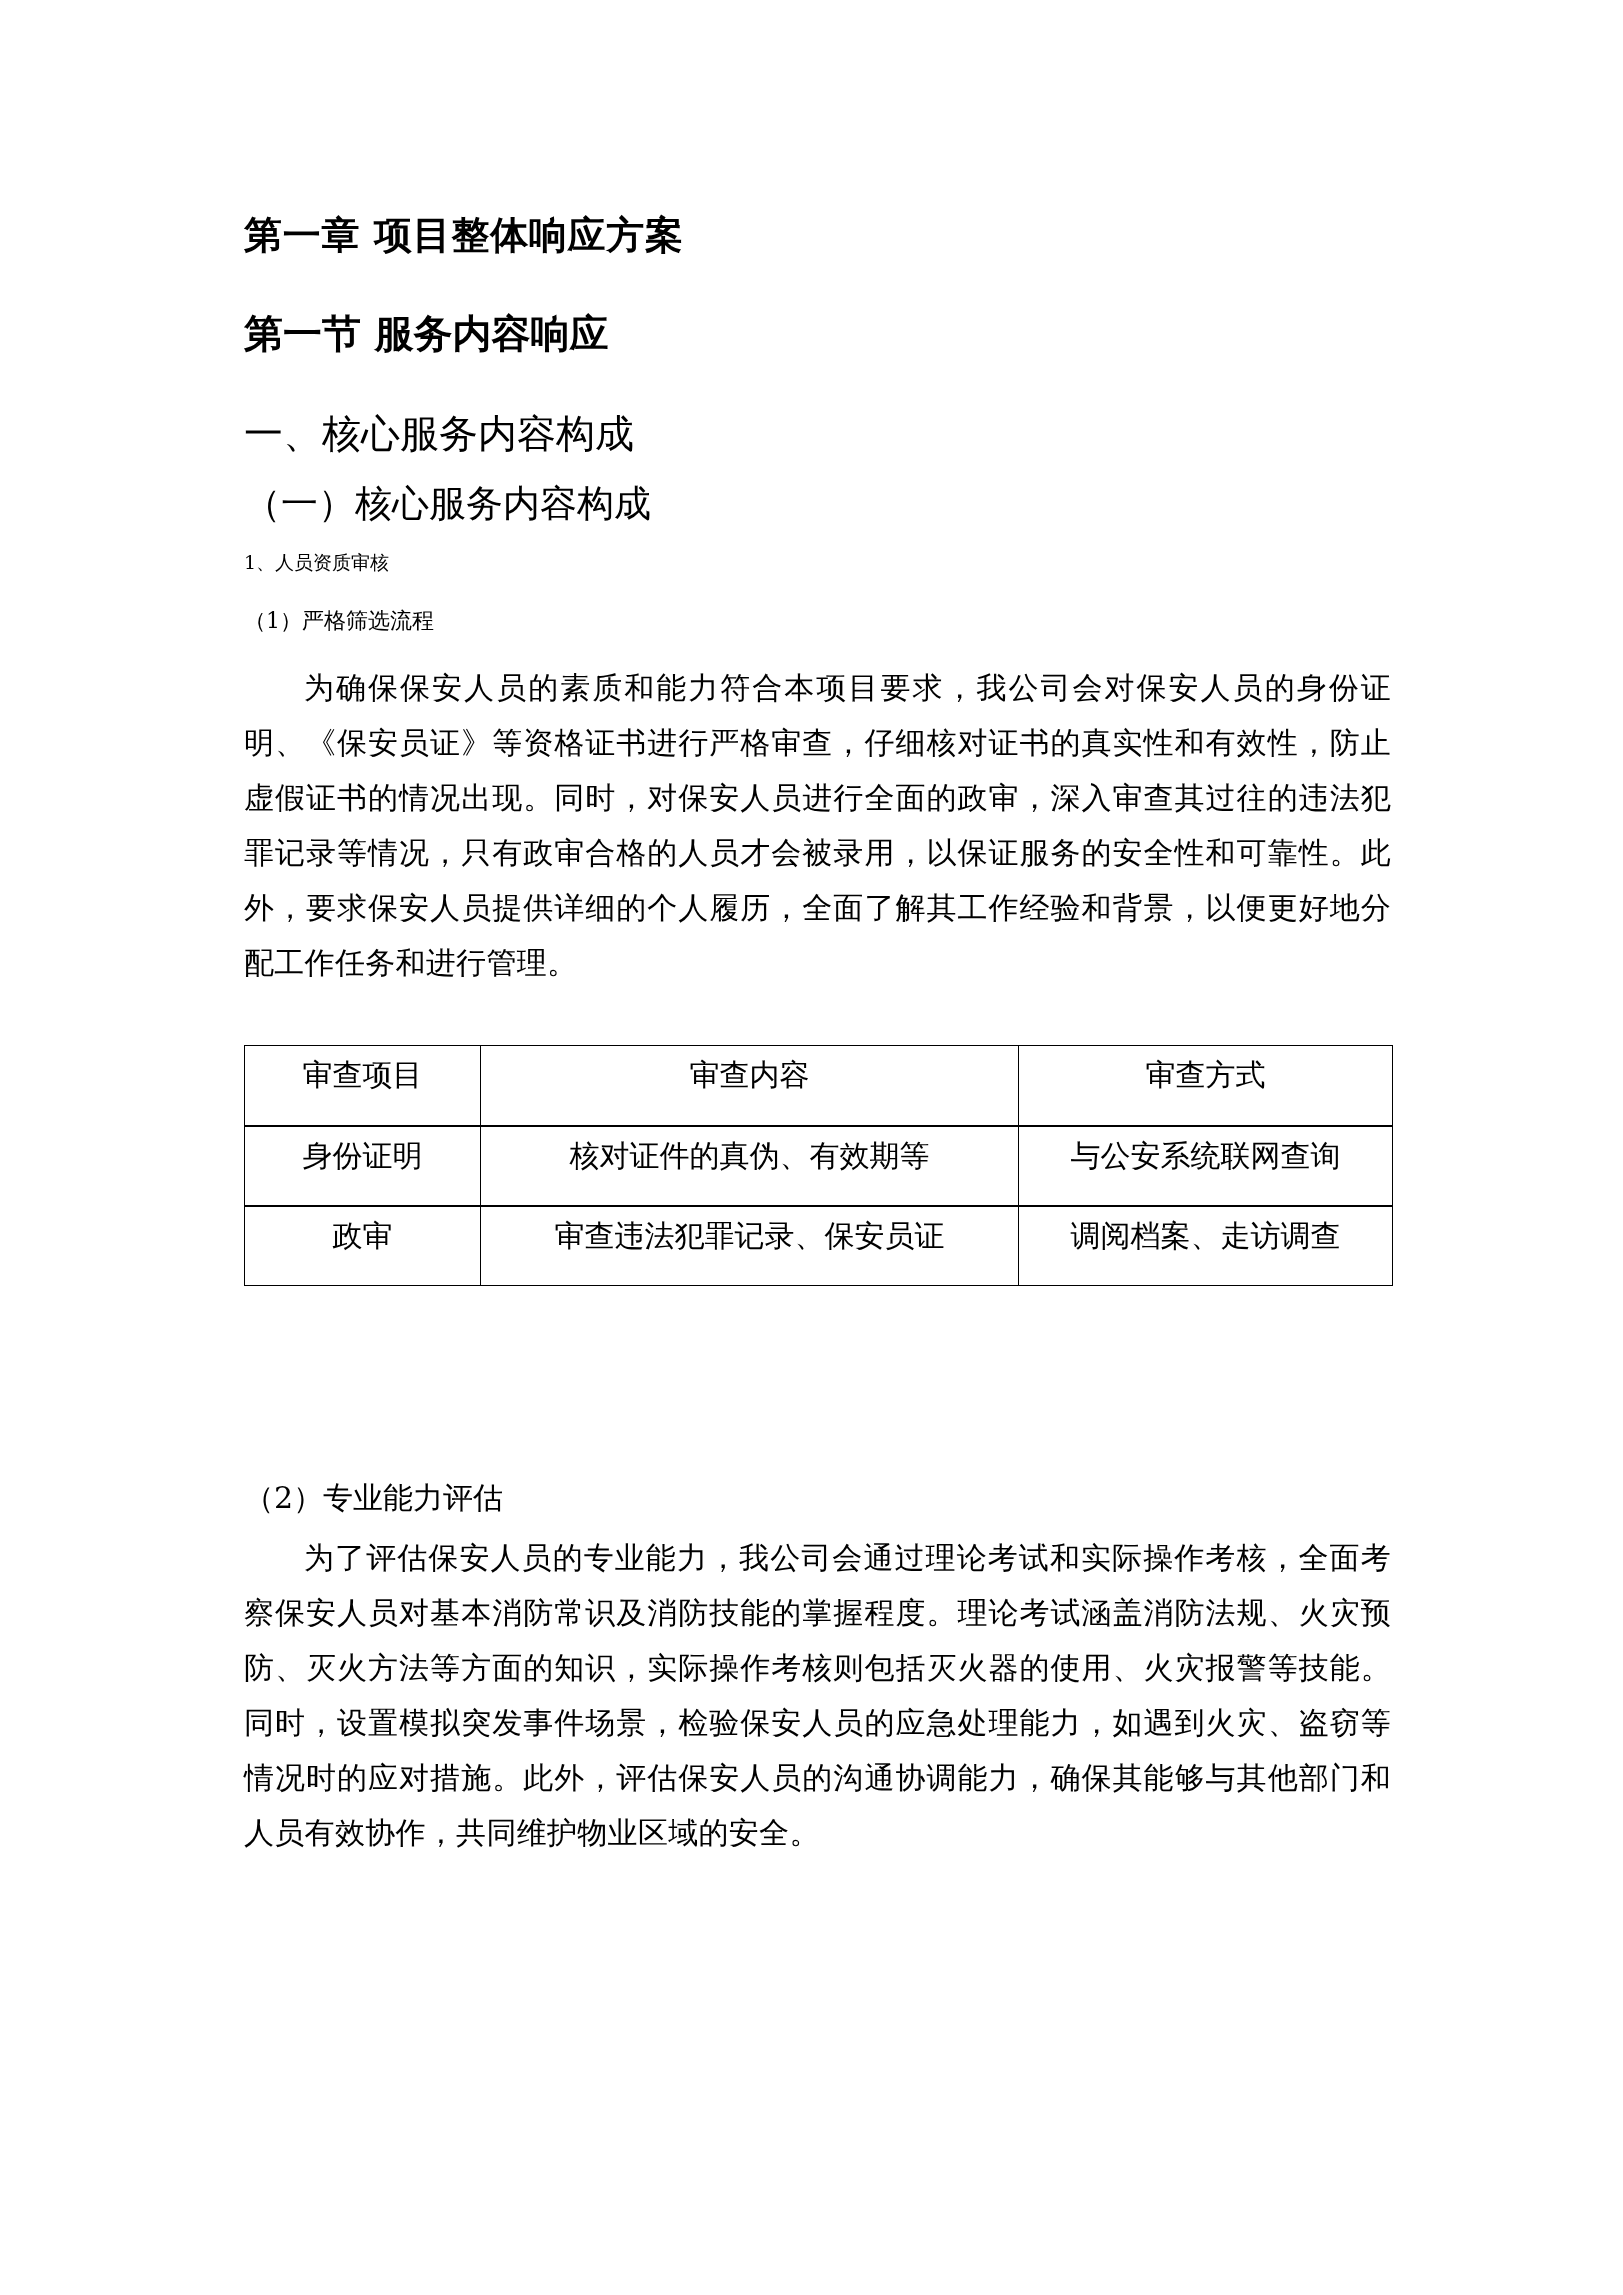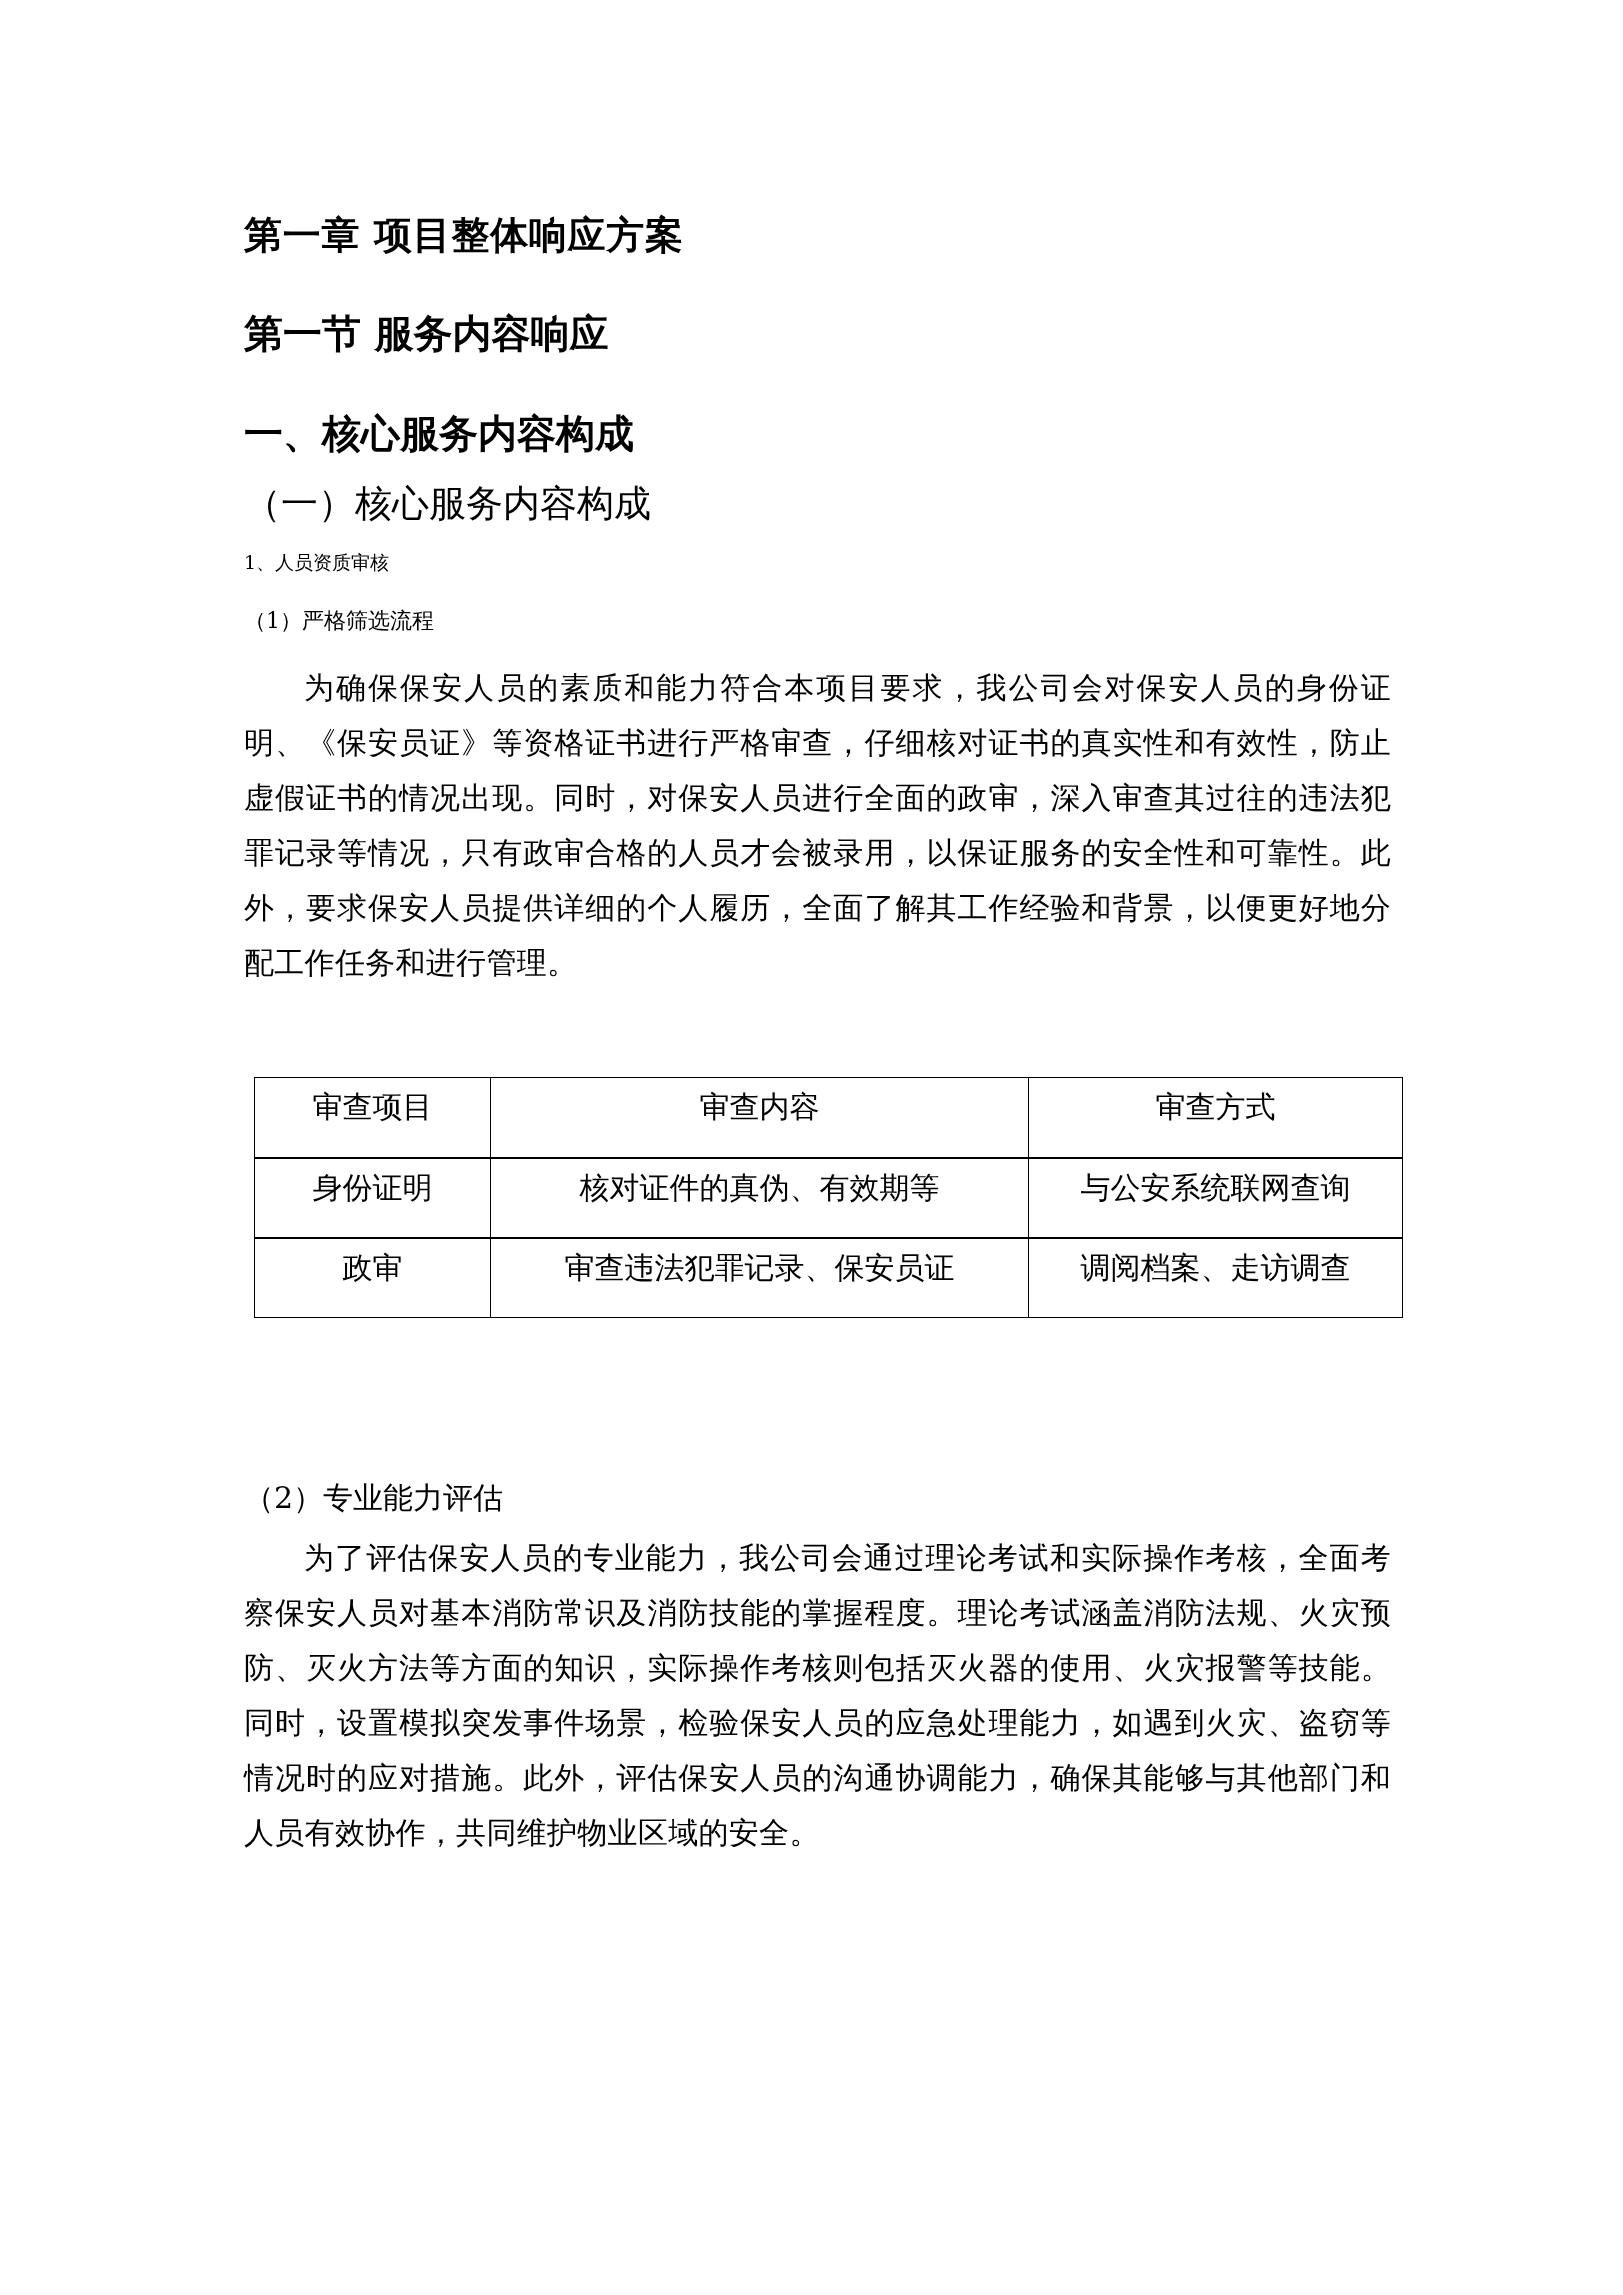--- a/index.html
+++ b/index.html
@@ -40,21 +40,21 @@
       font-weight: bold;
       font-size: 39px;
       line-height: 47px;
       white-space: nowrap;
     }
     .h3 {
       position: absolute;
       left: 0;
       top: 410px;
       font-family: "DejaVu Sans", "Liberation Sans", sans-serif;
-      font-weight: bold;
+      font-weight: normal;
       font-size: 39px;
       line-height: 47px;
       white-space: nowrap;
     }
     .h4 {
       position: absolute;
       left: 0;
       top: 482px;
       font-size: 37px;
       line-height: 44px;
@@ -91,26 +91,25 @@
     .h7 {
       position: absolute;
       left: 0;
       top: 1478px;
       font-size: 30px;
       line-height: 39px;
       white-space: nowrap;
     }
     table.review {
       position: absolute;
-      left: 10px;
+      left: 0;
       top: 1045px;
       width: 1147px;
       border-collapse: collapse;
       table-layout: fixed;
-      margin-top: 32px;
     }
     table.review td {
       border: 1.3px solid #000000;
       height: 78px;
       padding: 0;
       text-align: center;
       vertical-align: top;
       font-size: 30px;
       line-height: 30px;
       padding-top: 14.4px;

